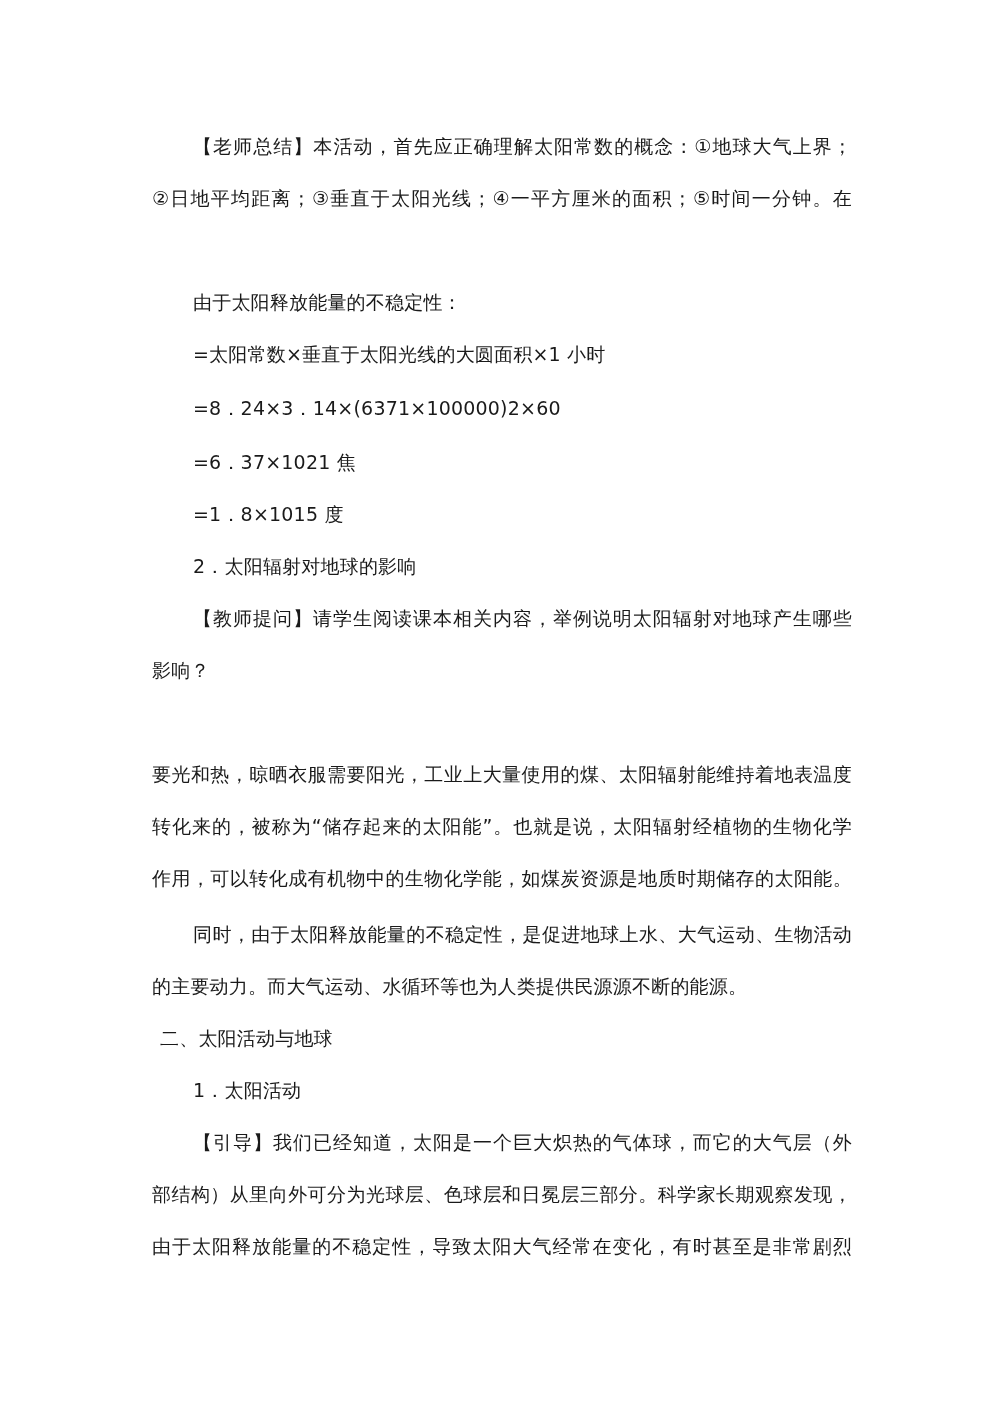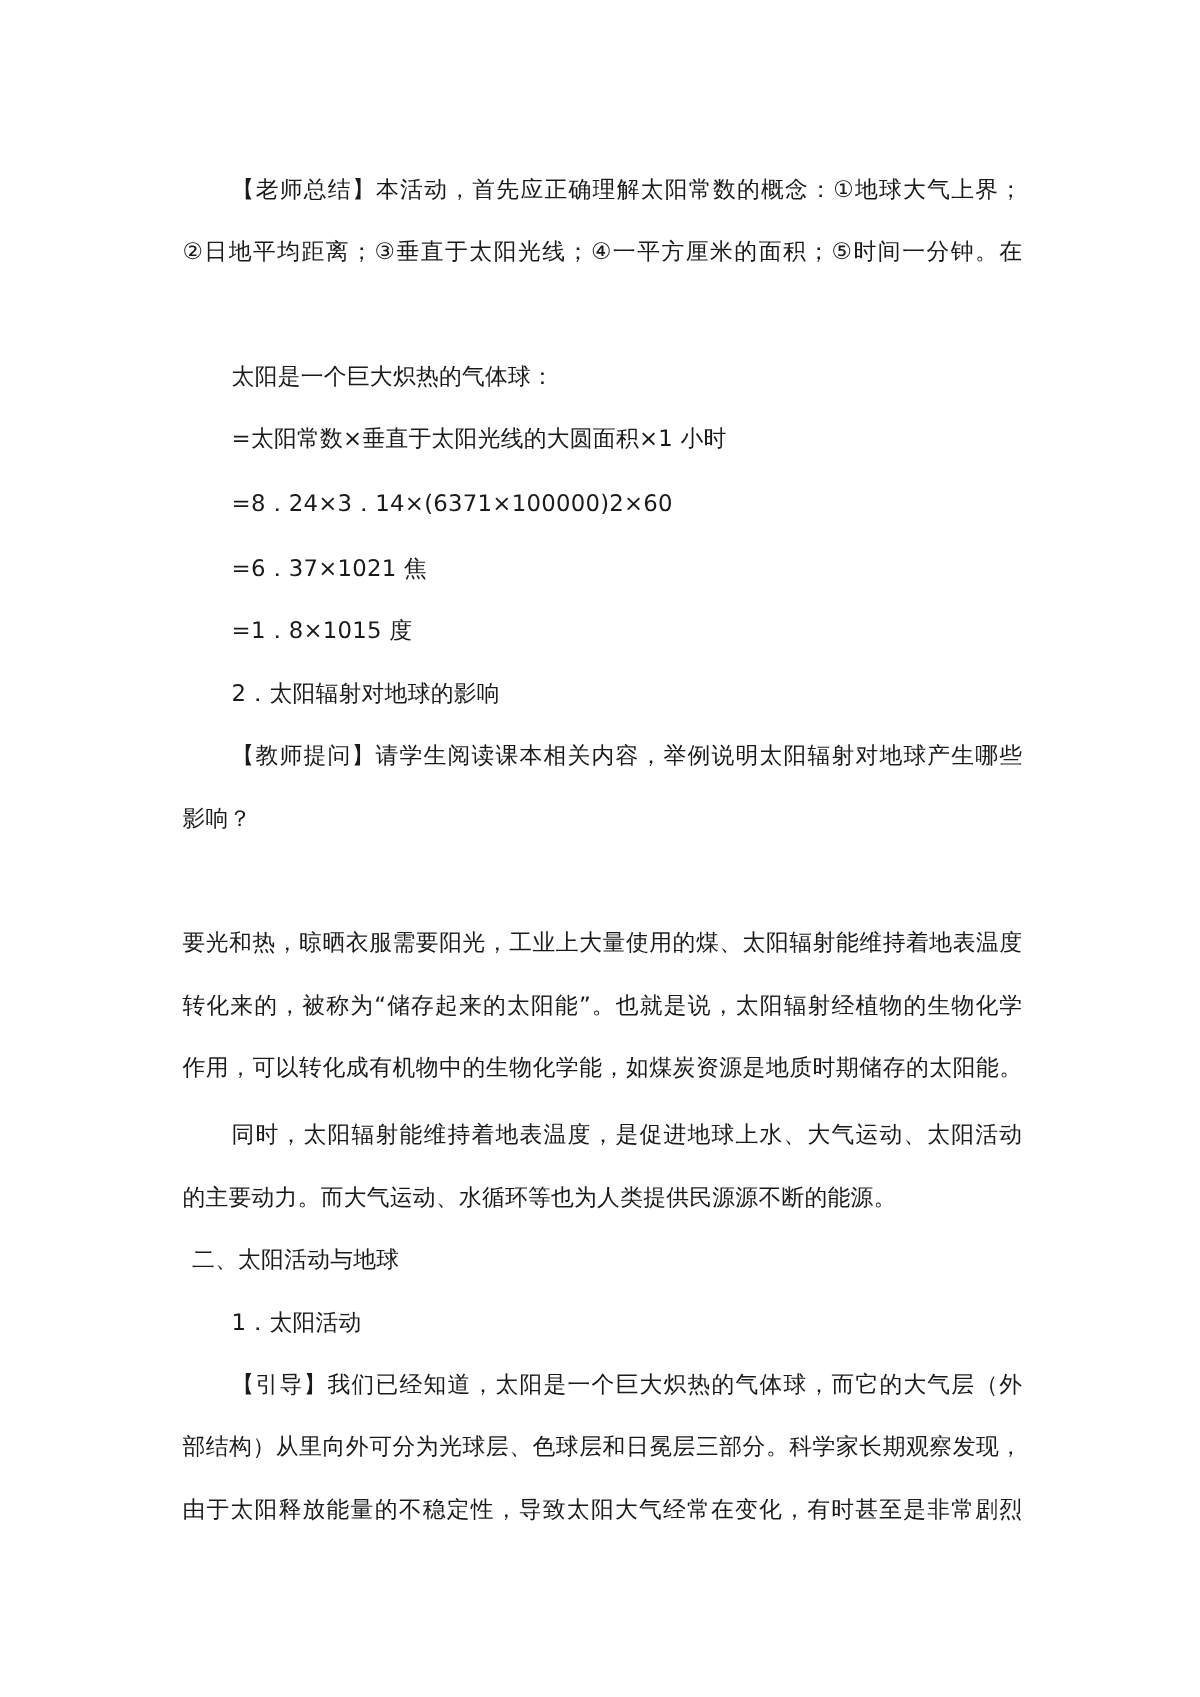--- a/index.html
+++ b/index.html
@@ -1,41 +1,41 @@
 <!DOCTYPE html>
 <html><head>
 <meta charset="utf-8">
 <style>
   html, body { margin: 0; padding: 0; background: #ffffff; }
   body { width: 1000px; height: 1414px; position: relative; overflow: hidden;
          font-family: "DejaVu Sans", "Liberation Sans", sans-serif; color: #1a1a1a; }
   .page { position: absolute; left: 0; top: 0; width: 1000px; height: 1414px; background: #fff; }
   .line { position: absolute; left: 152px; width: 700px; font-size: 19px; line-height: 26px;
-          white-space: nowrap; letter-spacing: 0.2px; margin-top: 12px; }
+          white-space: nowrap; letter-spacing: 0.2px; }
   .justify { text-align: justify; text-align-last: justify; }
   .indent { left: 193px; width: 659px; }
   .indent-small { left: 160px; }
 </style>
 </head>
 <body>
 
 <div class="page">
   <div class="line indent justify" style="top:133px">【老师总结】本活动，首先应正确理解太阳常数的概念：①地球大气上界；</div>
   <div class="line justify" style="top:185px">②日地平均距离；③垂直于太阳光线；④一平方厘米的面积；⑤时间一分钟。在</div>
-  <div class="line indent" style="top:289px">太阳是一个巨大炽热的气体球：</div>
+  <div class="line indent" style="top:289px">由于太阳释放能量的不稳定性：</div>
   <div class="line indent" style="top:341px">=太阳常数×垂直于太阳光线的大圆面积×1 小时</div>
   <div class="line indent" style="top:395px">=8．24×3．14×(6371×100000)2×60</div>
   <div class="line indent" style="top:449px">=6．37×1021 焦</div>
   <div class="line indent" style="top:501px">=1．8×1015 度</div>
   <div class="line indent" style="top:553px">2．太阳辐射对地球的影响</div>
   <div class="line indent justify" style="top:605px">【教师提问】请学生阅读课本相关内容，举例说明太阳辐射对地球产生哪些</div>
   <div class="line" style="top:657px">影响？</div>
   <div class="line justify" style="top:761px">要光和热，晾晒衣服需要阳光，工业上大量使用的煤、太阳辐射能维持着地表温度</div>
   <div class="line justify" style="top:813px">转化来的，被称为“储存起来的太阳能”。也就是说，太阳辐射经植物的生物化学</div>
   <div class="line justify" style="top:865px">作用，可以转化成有机物中的生物化学能，如煤炭资源是地质时期储存的太阳能。</div>
-  <div class="line indent justify" style="top:921px">同时，太阳辐射能维持着地表温度，是促进地球上水、大气运动、太阳活动</div>
+  <div class="line indent justify" style="top:921px">同时，由于太阳释放能量的不稳定性，是促进地球上水、大气运动、生物活动</div>
   <div class="line" style="top:973px">的主要动力。而大气运动、水循环等也为人类提供民源源不断的能源。</div>
   <div class="line indent-small" style="top:1025px">二、太阳活动与地球</div>
   <div class="line indent" style="top:1077px">1．太阳活动</div>
   <div class="line justify" style="top:1181px">部结构）从里向外可分为光球层、色球层和日冕层三部分。科学家长期观察发现，</div>
   <div class="line indent justify" style="top:1129px">【引导】我们已经知道，太阳是一个巨大炽热的气体球，而它的大气层（外</div>
   <div class="line justify" style="top:1233px">由于太阳释放能量的不稳定性，导致太阳大气经常在变化，有时甚至是非常剧烈</div>
 </div>
 
 </body></html>

